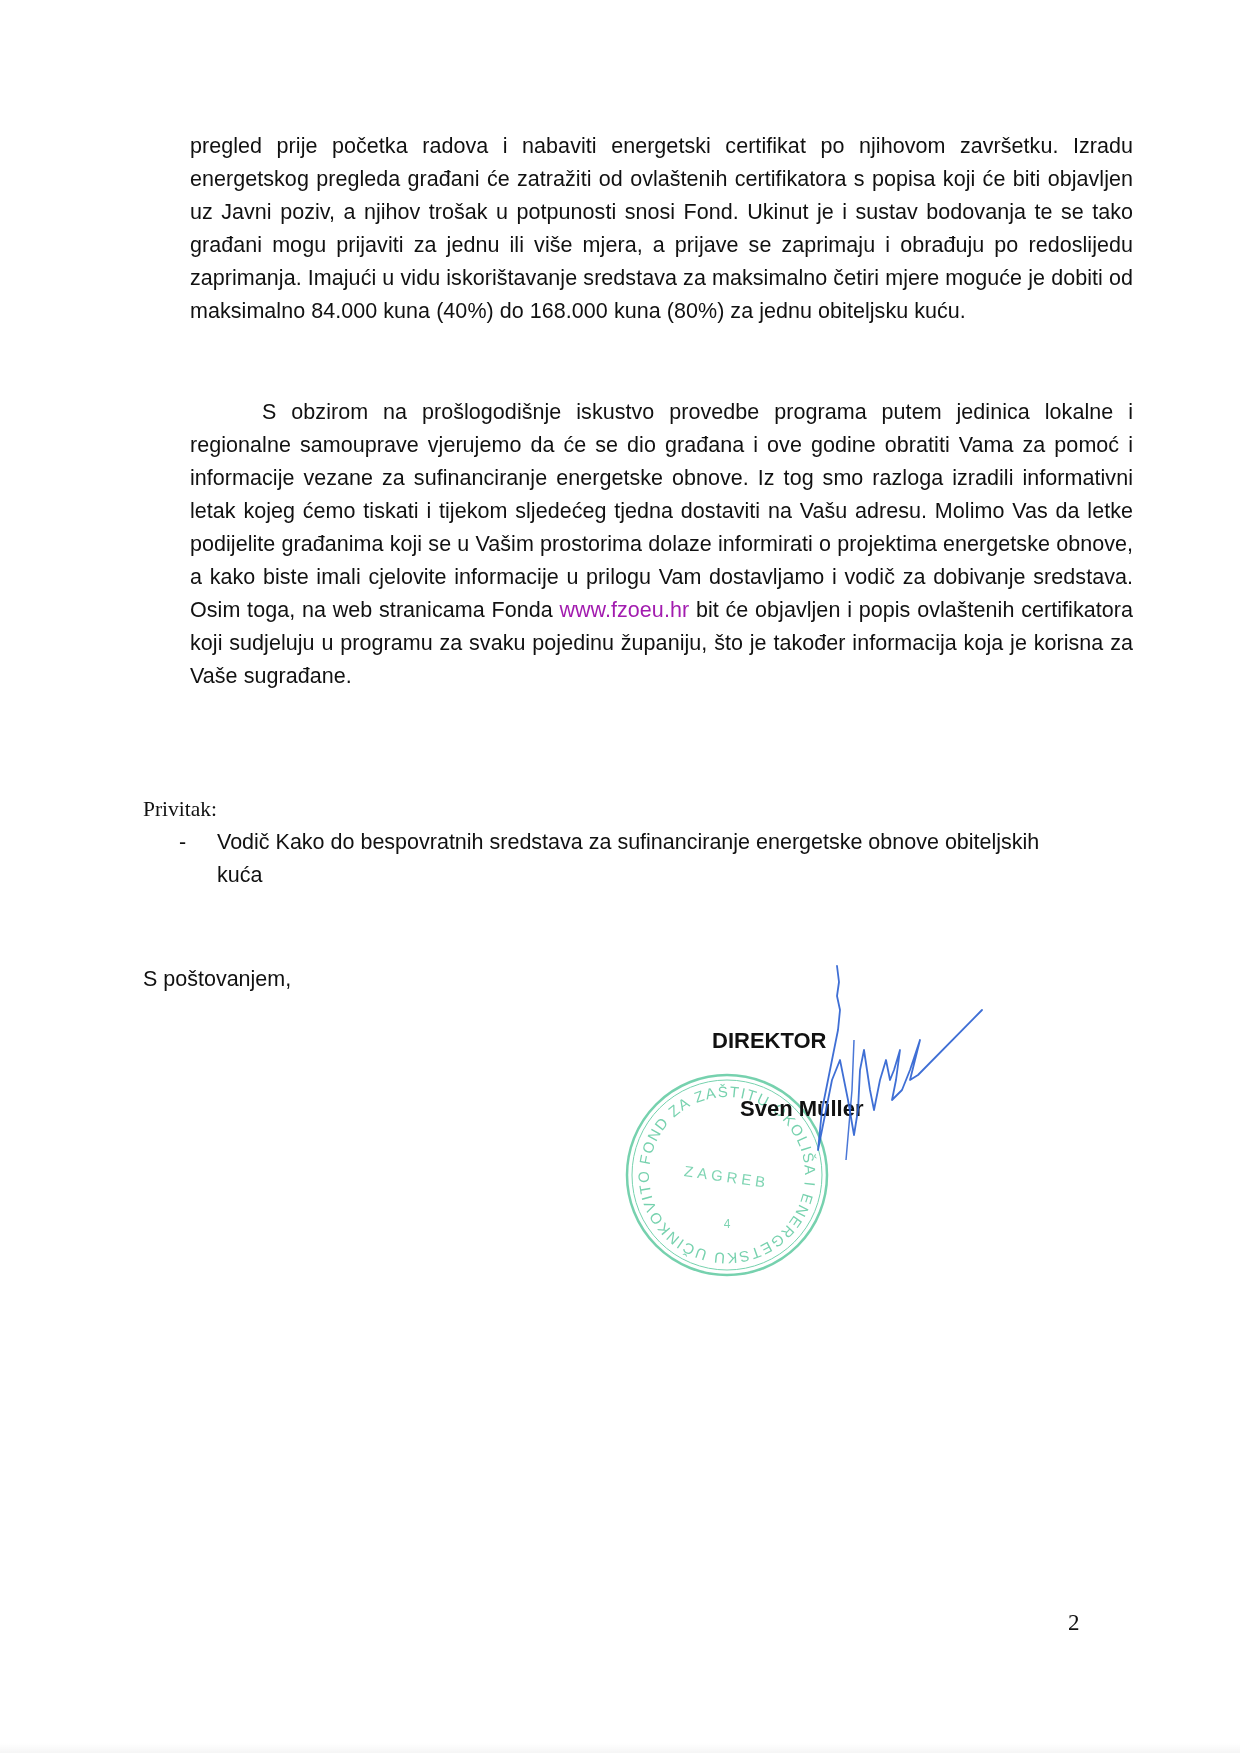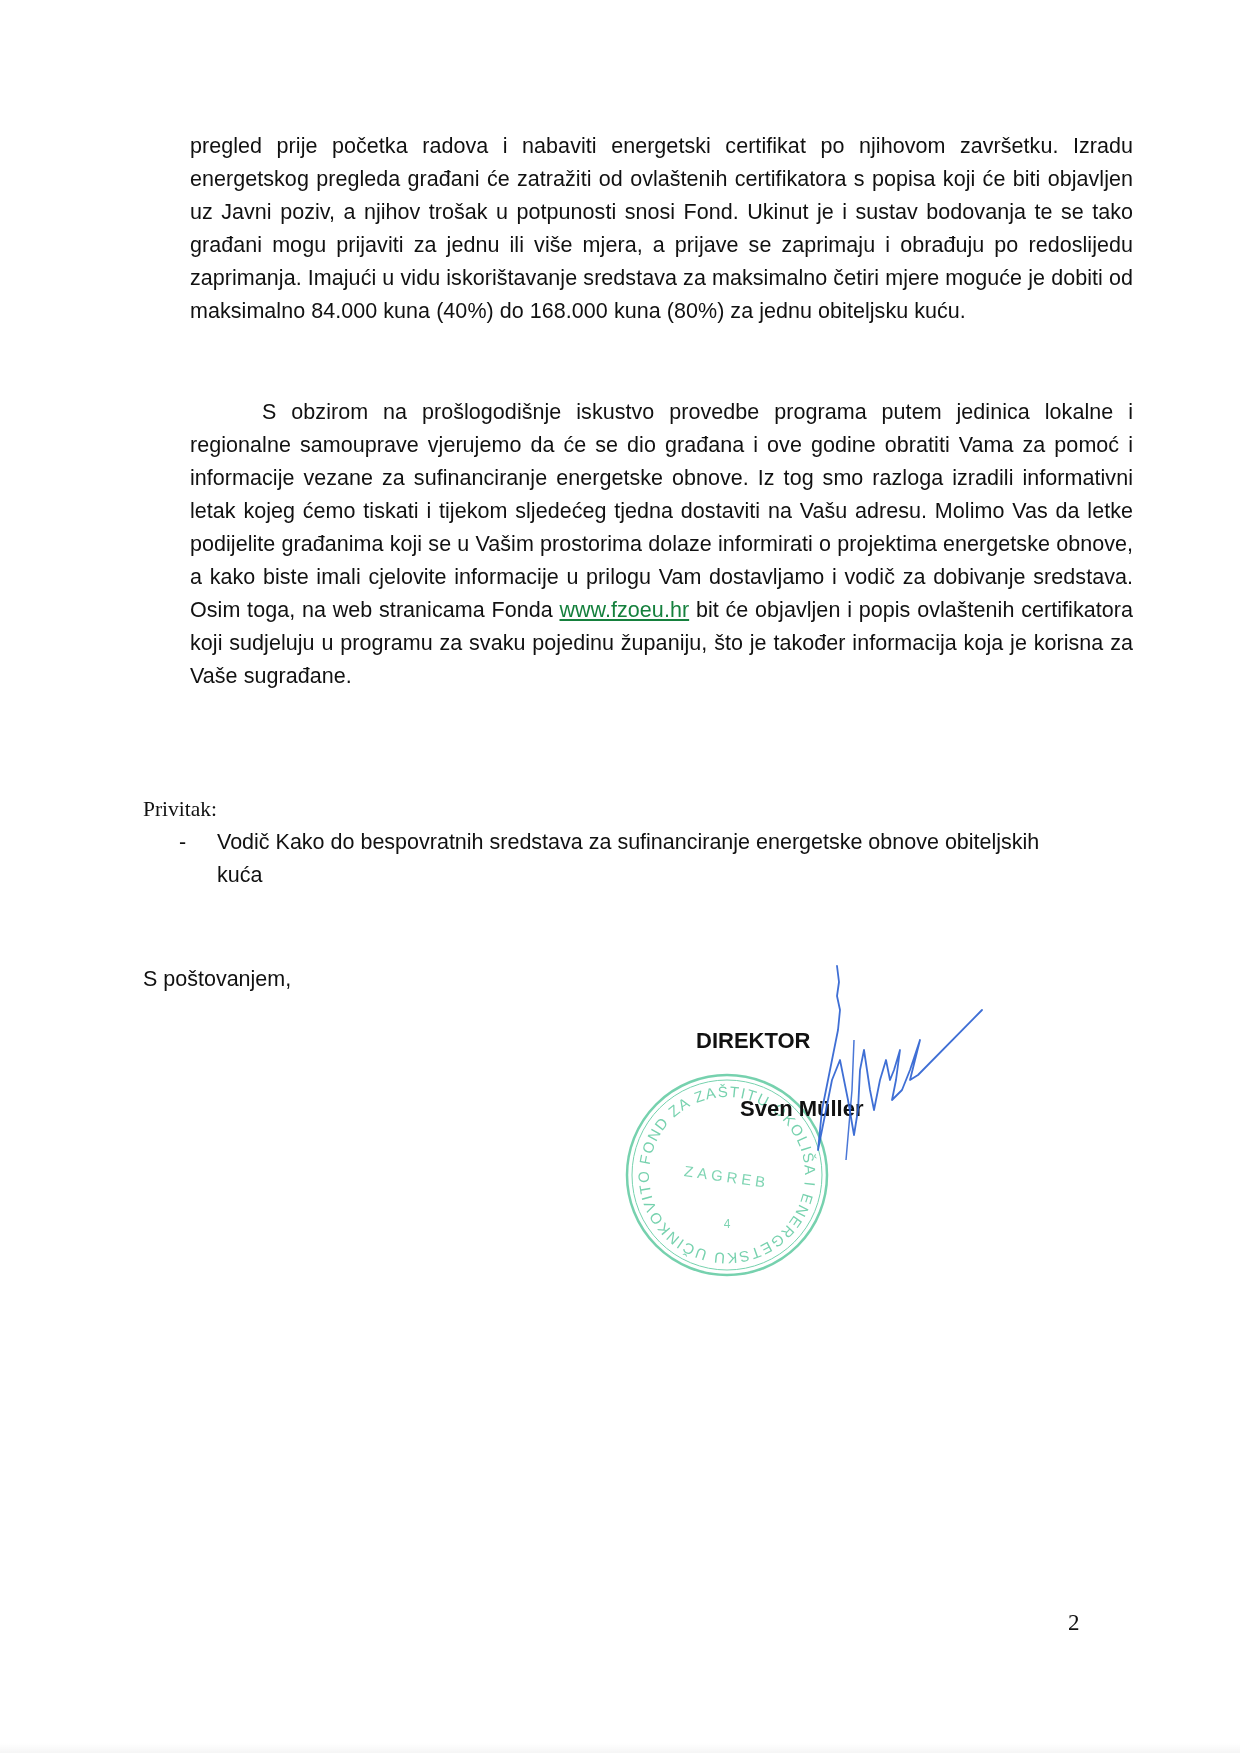--- a/index.html
+++ b/index.html
@@ -12,27 +12,27 @@
     position: absolute; left: 151px; width: 943px;
     font-size: 21.5px; line-height: 33px; text-align: justify;
     letter-spacing: 0.05px;
     margin-left: 39px;
   }
   .p1 { top: 130px; }
   .p2 { top: 396px; }
   .para { margin: 0; text-indent: 0; }
   .p2 .para { text-indent: 72px; }
   .line-plain { position: absolute; left: 143px; font-size: 21.5px; line-height: 33px; }
-  a.link { color: #15803d; text-decoration: underline; }
+  a.link { color: #a21caf; }
   .attachments-label { top: 793px; font-family: Liberation Serif, serif; }
   .attach-list { position: absolute; left: 143px; top: 826px; width: 943px; font-size: 21.5px; line-height: 33px; margin: 0; padding: 0; list-style: none; }
   .attach-list li { position: relative; padding-left: 74px; }
   .attach-list li .bullet { position: absolute; left: 36px; top: 0; }
   .closing { top: 963px; }
-  .sig-title { position: absolute; left: 696px; top: 1026px; font-weight: bold; font-size: 22px; line-height: 30px; }
+  .sig-title { position: absolute; left: 712px; top: 1026px; font-weight: bold; font-size: 22px; line-height: 30px; }
   .sig-name { position: absolute; left: 740px; top: 1094px; font-weight: bold; font-size: 22px; line-height: 30px; }
   .page-number { position: absolute; left: 1068px; top: 1608px; font-family: "Liberation Serif", serif; font-size: 23px; line-height: 30px; }
   .stamp { position: absolute; left: 622px; top: 1070px; width: 210px; height: 210px; }
   .signature { position: absolute; left: 760px; top: 960px; width: 230px; height: 200px; }
   .scan-edge { position: absolute; left: 0; bottom: 0; width: 1240px; height: 10px;
     background: linear-gradient(to bottom, rgba(0,0,0,0), rgba(0,0,0,0.04)); }
 </style>
 </head>
 <body>
 

